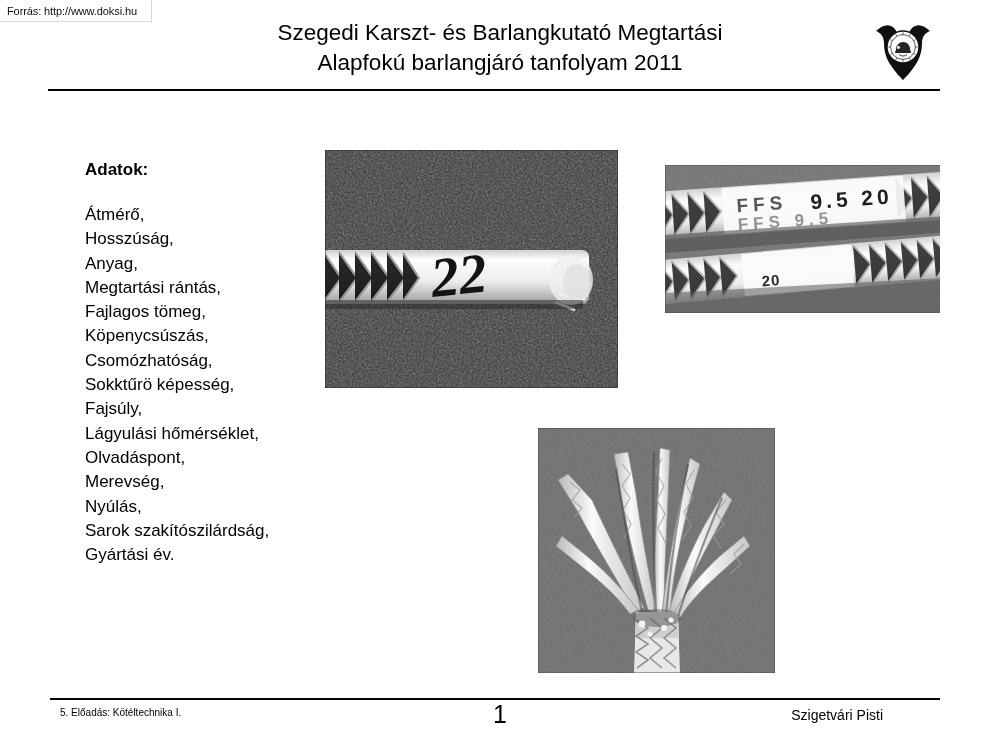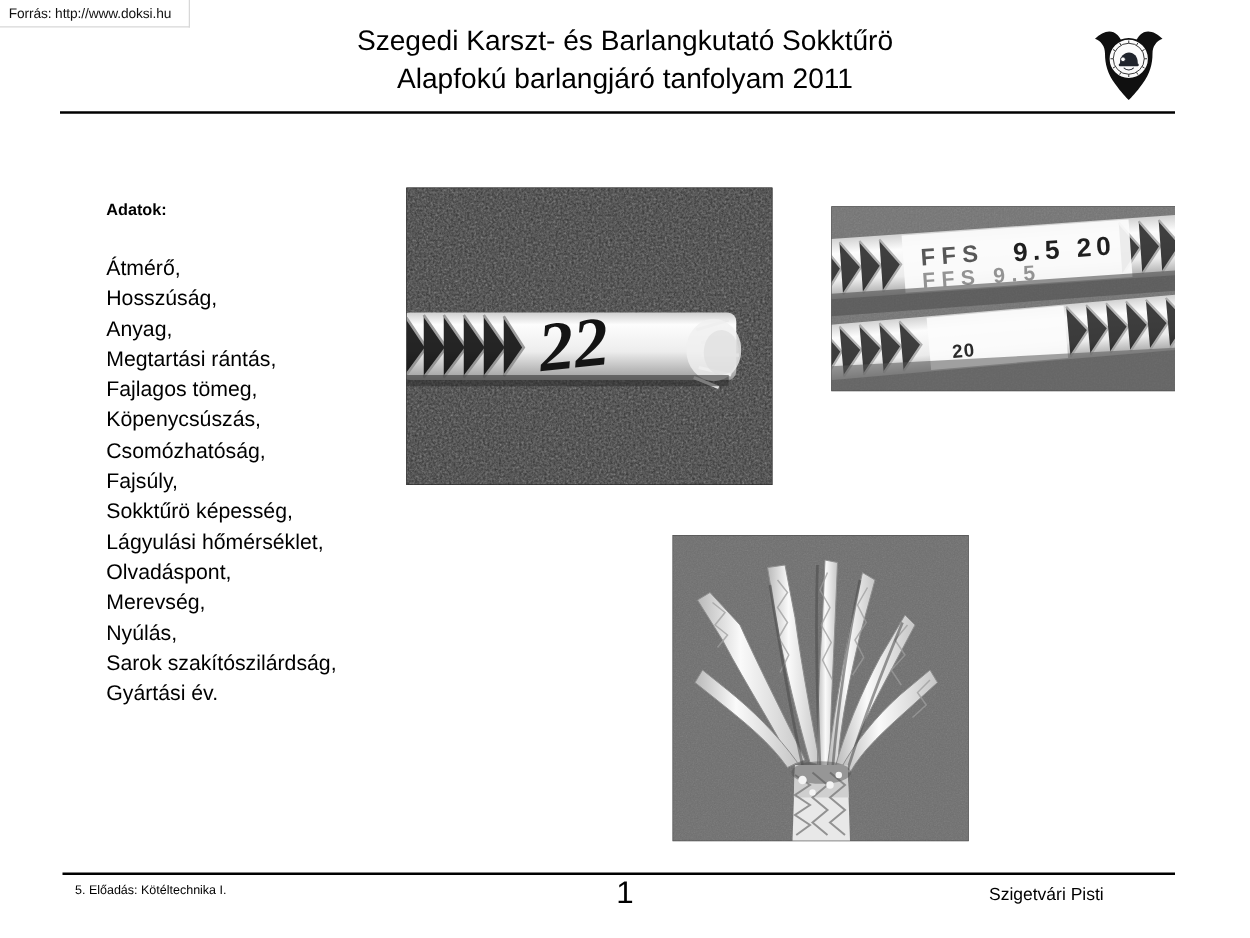--- a/index.html
+++ b/index.html
@@ -80,21 +80,21 @@
     font-size: 23px;
     font-weight: bold;
     letter-spacing: 0.2px;
   }
 
   
   .adatok-heading {
     position: absolute;
     left: 85px;
     top: 160px;
-    font-size: 13px;
+    font-size: 17px;
     font-weight: bold;
   }
   .data-list {
     position: absolute;
     left: 85px;
     top: 203px;
     width: 240px;
     list-style: none;
     margin: 0;
     padding: 0;
@@ -167,21 +167,21 @@
   }
 </style>
 </head>
 <body>
 
 <div id="slide">
 
   <div class="watermark">Forrás: http://www.doksi.hu</div>
 
   <div class="header-titles">
-    <div class="header-line">Szegedi Karszt- és Barlangkutató Sokktűrö</div>
+    <div class="header-line">Szegedi Karszt- és Barlangkutató Megtartási</div>
     <div class="header-line">Alapfokú barlangjáró tanfolyam 2011</div>
   </div>
 
   <div class="logo">
     <svg viewBox="0 0 62 64" xmlns="http://www.w3.org/2000/svg">
 
       <path d="M4 14 C10 8 17 6 22 11 C25 14 26 18 26 21 L31 17 L36 21 C36 18 37 14 40 11
                C45 6 52 8 58 14 C53 16 50 20 50 26 C50 34 48 42 42 50 C37 57 33 61 31 63
                C29 61 25 57 20 50 C14 42 12 34 12 26 C12 20 9 16 4 14 Z" fill="#101010"></path>
 
@@ -215,22 +215,22 @@
 
   <div class="adatok-heading">Adatok:</div>
   <ul class="data-list">
     <li>Átmérő,</li>
     <li>Hosszúság,</li>
     <li>Anyag,</li>
     <li>Megtartási rántás,</li>
     <li>Fajlagos tömeg,</li>
     <li>Köpenycsúszás,</li>
     <li>Csomózhatóság,</li>
+    <li>Sokktűrö képesség,</li>
     <li>Fajsúly,</li>
-    <li>Sokktűrö képesség,</li>
     <li>Lágyulási hőmérséklet,</li>
     <li>Olvadáspont,</li>
     <li>Merevség,</li>
     <li>Nyúlás,</li>
     <li>Sarok szakítószilárdság,</li>
     <li>Gyártási év.</li>
   </ul>
 
   <div class="photo photo-1">
     <svg viewBox="0 0 293 238" preserveAspectRatio="none" xmlns="http://www.w3.org/2000/svg">

